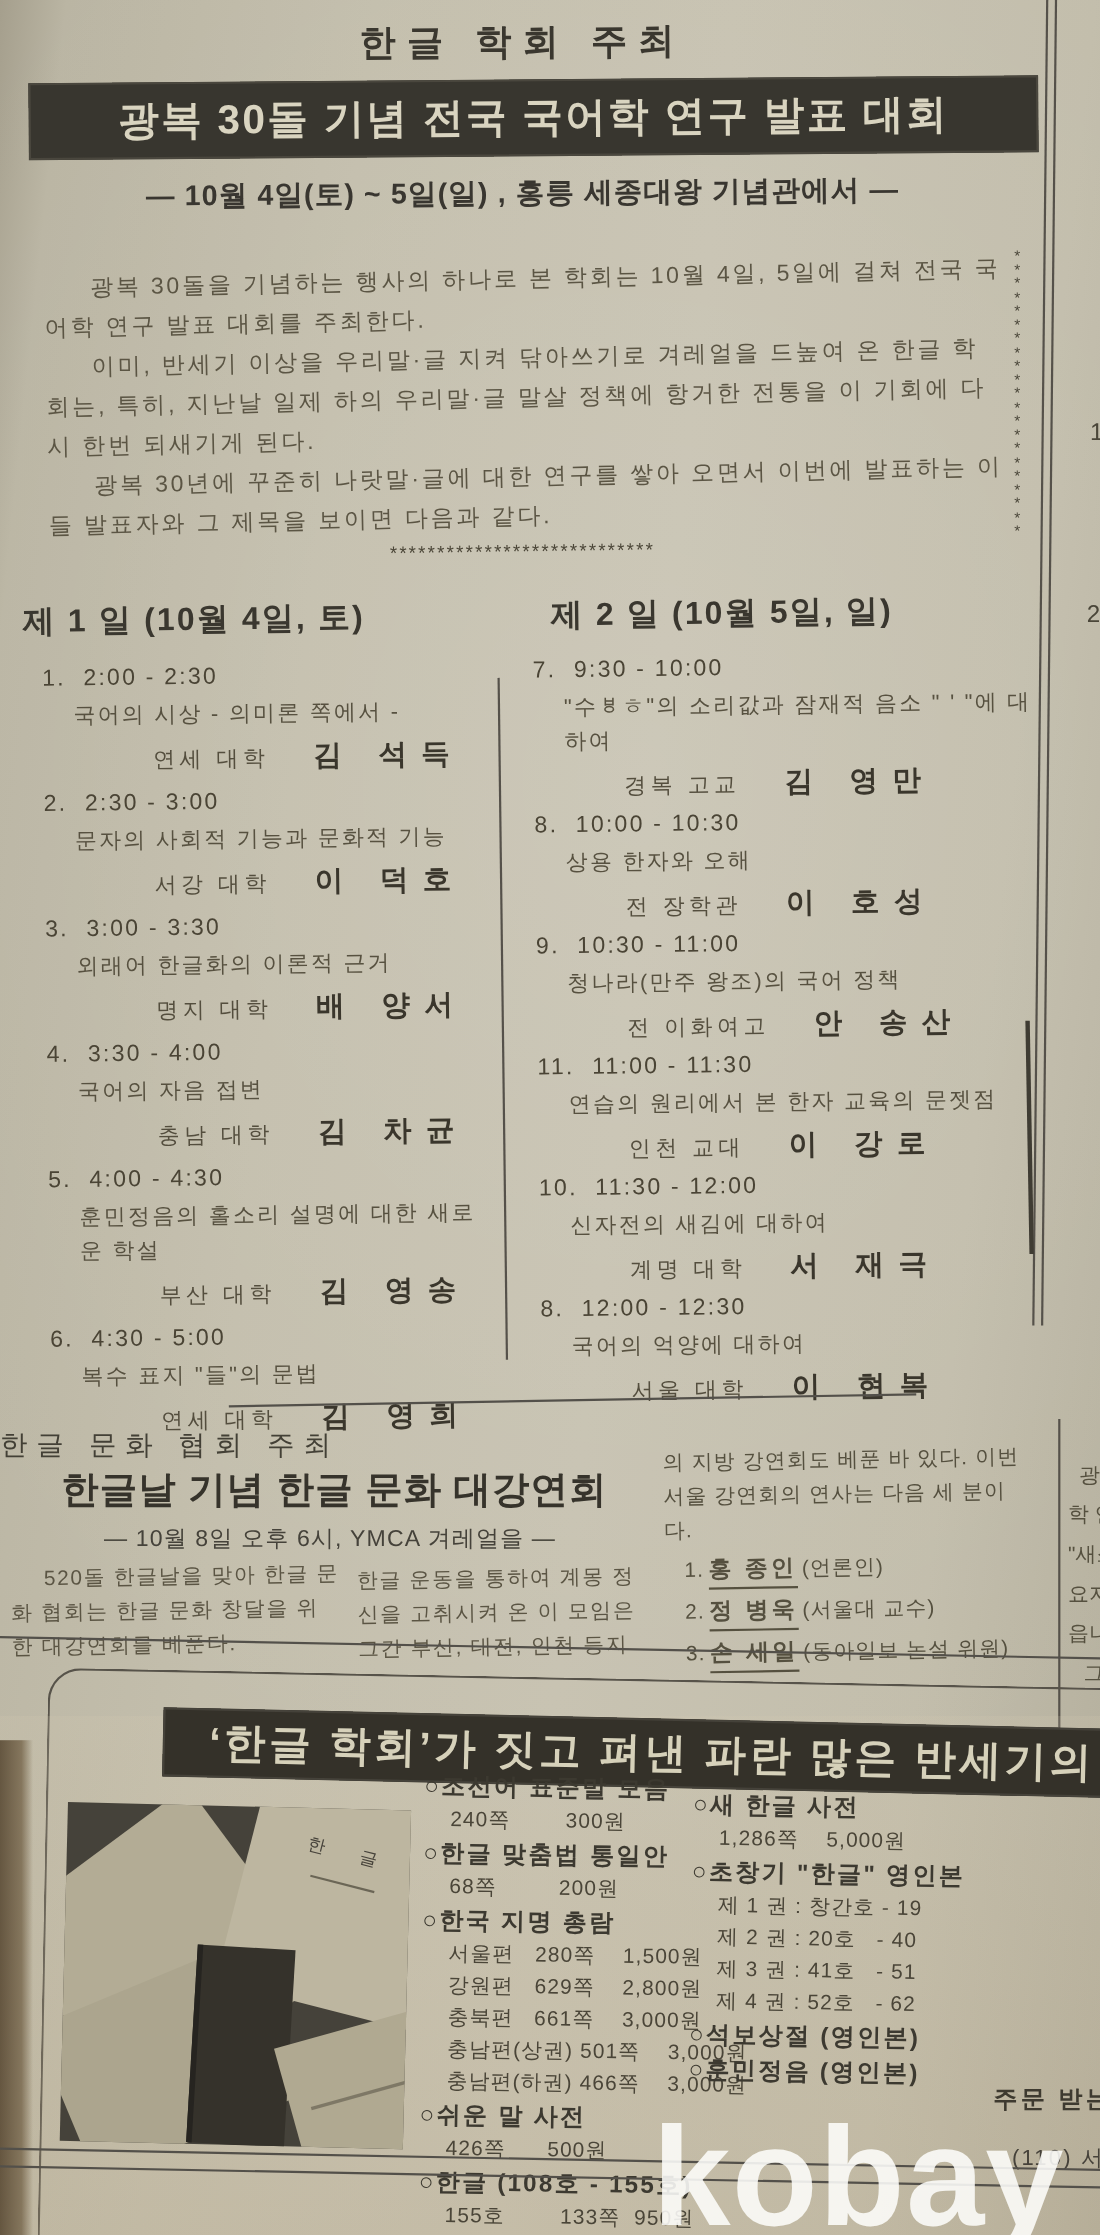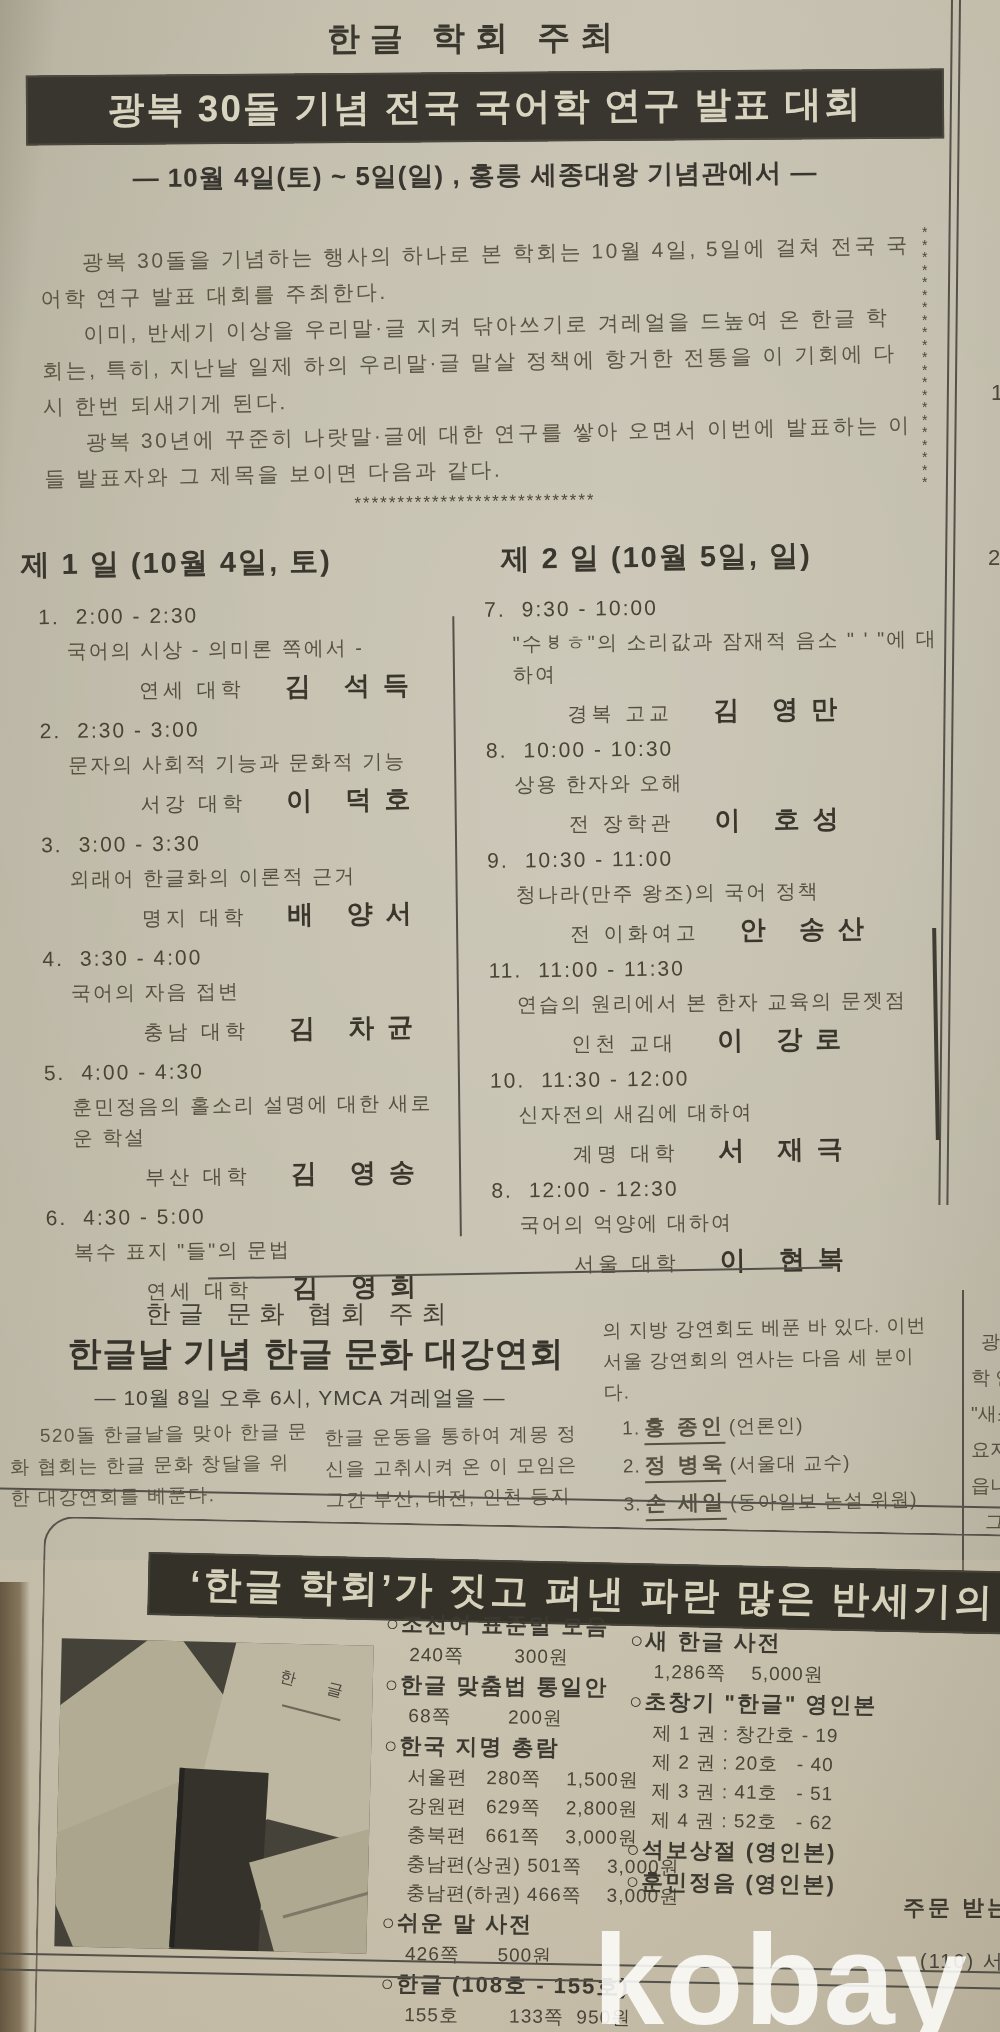--- a/index.html
+++ b/index.html
@@ -43,22 +43,22 @@
   .s-time .s-no{margin-right:16px;}
   .s-topic{font-size:20px;letter-spacing:2px;color:#575140;margin:0 0 5px 28px;line-height:1.55;}
   .s-byline{margin-left:100px;display:flex;align-items:baseline;gap:40px;}
   .s-affil{font-size:20px;letter-spacing:4px;color:#544e3e;white-space:nowrap;}
   .s-name{font-size:26px;font-weight:bold;letter-spacing:13px;color:#3a362c;white-space:nowrap;}
   .sched-item{margin-bottom:12px;}
   .day2 .sched-item{margin-bottom:8px;}
   .day2 .s-byline{margin-left:82px;}
 
   
-  .lec-org{left:0;top:1297px;width:600px;text-align:center;font-size:25px;letter-spacing:8px;color:#434036;}
-  .lec-title{left:16px;top:1331px;width:600px;text-align:center;font-size:34px;font-weight:bold;letter-spacing:1px;color:#36332b;}
+  .lec-org{left:0;top:1297px;width:600px;font-size:25px;letter-spacing:8px;color:#434036;}
+  .lec-title{left:4px;top:1331px;width:600px;text-align:center;font-size:34px;font-weight:bold;letter-spacing:1px;color:#36332b;}
   .lec-sub{left:0;top:1384px;width:600px;text-align:center;font-size:21px;letter-spacing:1px;color:#45423a;}
   .lec-col{font-size:19px;line-height:31px;letter-spacing:1.5px;color:#5b5544;}
   .lec-col p{margin:0;}
   .speakers{left:604px;top:1312px;width:335px;font-size:19px;line-height:31px;letter-spacing:1px;color:#55503f;transform:rotate(-1deg);}
   .speaker-row{display:flex;align-items:baseline;gap:4px;margin-top:4px;margin-left:18px;flex-wrap:wrap;}
   .speaker-name{font-size:21px;font-weight:bold;border-bottom:2px solid #55503f;letter-spacing:3px;padding-bottom:1px;}
   .side-box{left:962px;top:1290px;width:46px;height:250px;border-left:2px solid #55514a;border-bottom:2px solid #55514a;
     padding:34px 0 0 7px;font-size:19px;line-height:36px;color:#55503f;white-space:nowrap;}
 
   

